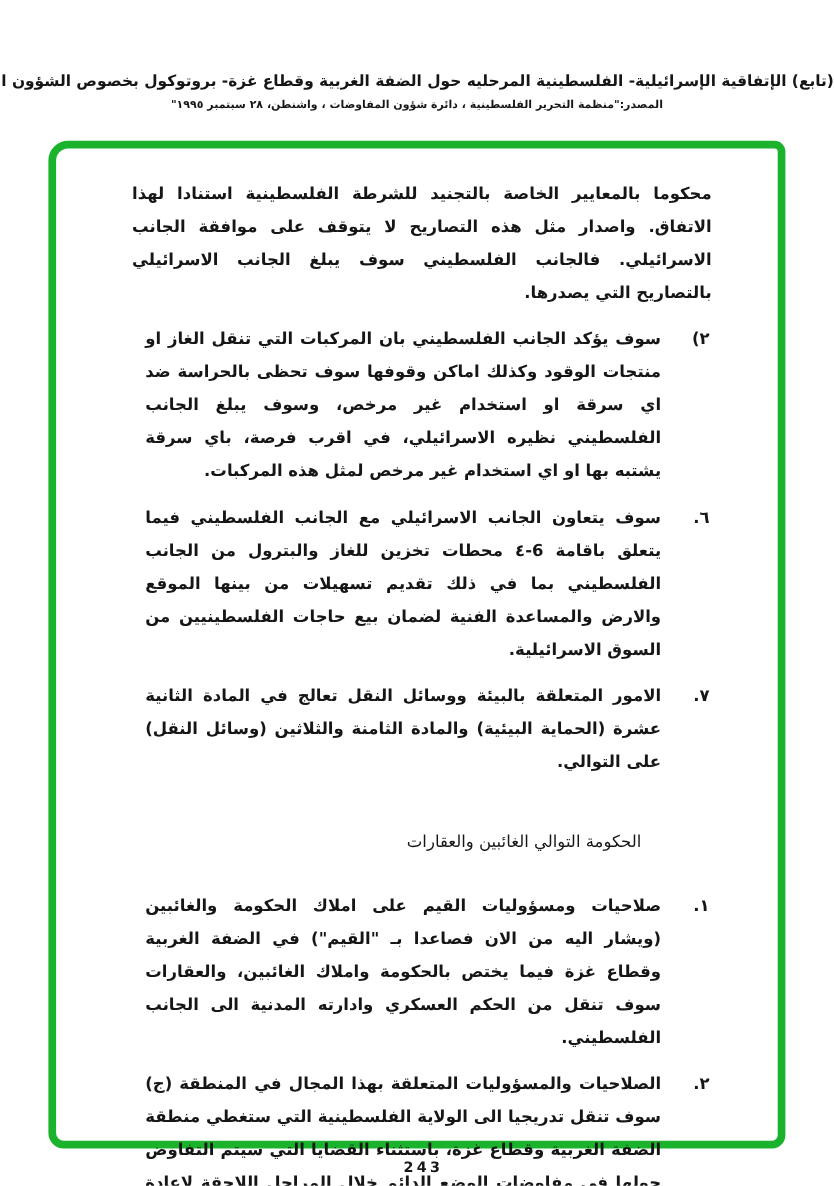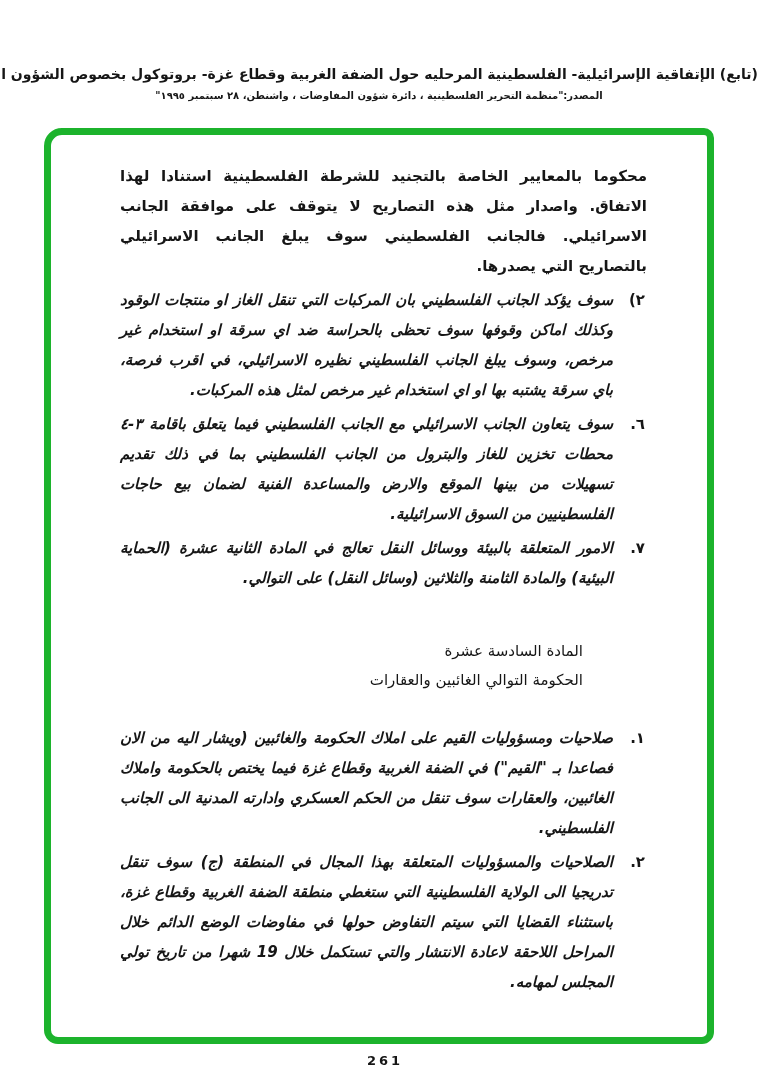--- a/index.html
+++ b/index.html
@@ -34,21 +34,21 @@
     position: absolute; top: 0; left: 0; right: 0;
     padding: 26px 60px 0 69px;
     direction: rtl;
     font-size: 15px; font-weight: bold;
     line-height: 30px;
     text-align: justify;
   }
   .para { margin: 0 0 4px 0; }
   .list-item { position: relative; padding-right: 34px; margin: 0 0 4px 0; }
   .list-item .marker { position: absolute; right: 2px; top: 0; font-weight: bold; }
-  .list-item .item-text { margin: 0; font-style: italic; }
+  .list-item .item-text { margin: 12px; }
   .article-heading {
     margin: 44px 64px 28px 0;
     text-align: right;
     font-weight: normal;
     font-size: 15px;
     line-height: 29px;
   }
   .article-heading .line { display: block; }
   .page-footer {
     position: absolute; left: 0; right: 0; top: 1050px;
@@ -73,41 +73,40 @@
 
     <p class="para">محكوما بالمعايير الخاصة بالتجنيد للشرطة الفلسطينية استنادا لهذا الاتفاق. واصدار مثل هذه التصاريح لا يتوقف على موافقة الجانب الاسرائيلي. فالجانب الفلسطيني سوف يبلغ الجانب الاسرائيلي بالتصاريح التي يصدرها.</p>
 
     <div class="list-item">
       <span class="marker">٢)</span>
       <p class="item-text">سوف يؤكد الجانب الفلسطيني بان المركبات التي تنقل الغاز او منتجات الوقود وكذلك اماكن وقوفها سوف تحظى بالحراسة ضد اي سرقة او استخدام غير مرخص، وسوف يبلغ الجانب الفلسطيني نظيره الاسرائيلي، في اقرب فرصة، باي سرقة يشتبه بها او اي استخدام غير مرخص لمثل هذه المركبات.</p>
     </div>
 
     <div class="list-item">
       <span class="marker">٦.</span>
-      <p class="item-text">سوف يتعاون الجانب الاسرائيلي مع الجانب الفلسطيني فيما يتعلق باقامة ٣-٤ محطات تخزين للغاز والبترول من الجانب الفلسطيني بما في ذلك تقديم تسهيلات من بينها الموقع والارض والمساعدة الفنية لضمان بيع حاجات الفلسطينيين من السوق الاسرائيلية.</p>
+      <p class="item-text">سوف يتعاون الجانب الاسرائيلي مع الجانب الفلسطيني فيما يتعلق باقامة 6-٤ محطات تخزين للغاز والبترول من الجانب الفلسطيني بما في ذلك تقديم تسهيلات من بينها الموقع والارض والمساعدة الفنية لضمان بيع حاجات الفلسطينيين من السوق الاسرائيلية.</p>
     </div>
 
     <div class="list-item">
       <span class="marker">٧.</span>
       <p class="item-text">الامور المتعلقة بالبيئة ووسائل النقل تعالج في المادة الثانية عشرة (الحماية البيئية) والمادة الثامنة والثلاثين (وسائل النقل) على التوالي.</p>
     </div>
 
     <div class="article-heading">
-      <span class="line">المادة السادسة عشرة</span>
       <span class="line">الحكومة التوالي الغائبين والعقارات</span>
     </div>
 
     <div class="list-item">
       <span class="marker">١.</span>
       <p class="item-text">صلاحيات ومسؤوليات القيم على املاك الحكومة والغائبين (ويشار اليه من الان فصاعدا بـ "القيم") في الضفة الغربية وقطاع غزة فيما يختص بالحكومة واملاك الغائبين، والعقارات سوف تنقل من الحكم العسكري وادارته المدنية الى الجانب الفلسطيني.</p>
     </div>
 
     <div class="list-item">
       <span class="marker">٢.</span>
       <p class="item-text">الصلاحيات والمسؤوليات المتعلقة بهذا المجال في المنطقة (ج) سوف تنقل تدريجيا الى الولاية الفلسطينية التي ستغطي منطقة الضفة الغربية وقطاع غزة، باستثناء القضايا التي سيتم التفاوض حولها في مفاوضات الوضع الدائم خلال المراحل اللاحقة لاعادة الانتشار والتي تستكمل خلال 19 شهرا من تاريخ تولي المجلس لمهامه.</p>
     </div>
 
   </div>
 </div>
 
 <footer class="page-footer">
-  <span class="page-number">261</span>
+  <span class="page-number">243</span>
 </footer>
 
 </body></html>

